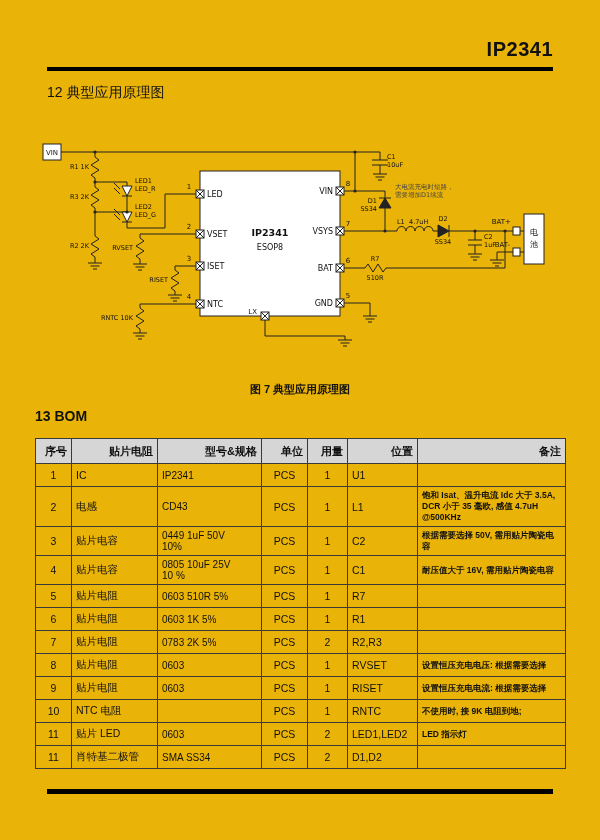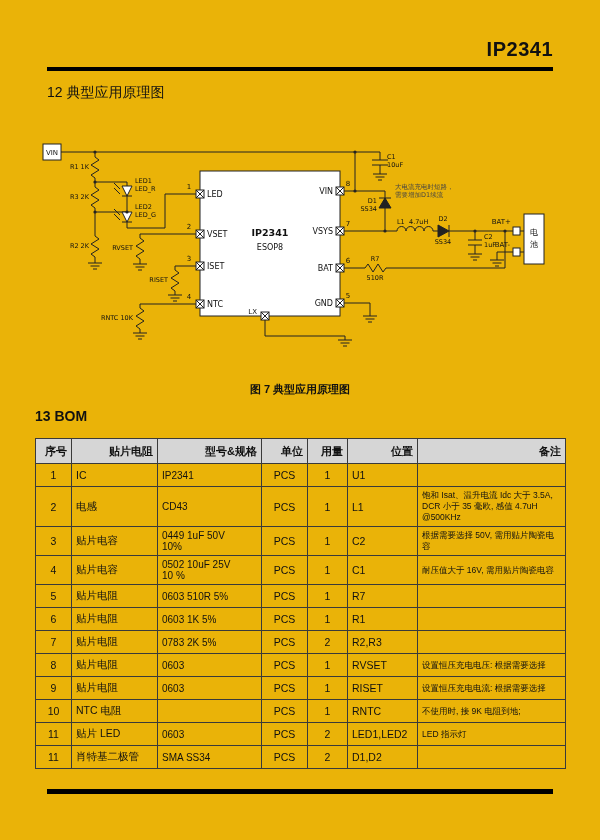--- a/index.html
+++ b/index.html
@@ -10,21 +10,21 @@
   .sec12{position:absolute;top:84px;left:47px;font-size:14px;font-weight:normal;}
   .schematic-wrap{position:absolute;top:124px;left:35px;width:535px;height:246px;}
   .fig-cap{position:absolute;top:382px;left:0;width:600px;text-align:center;font-size:11px;font-weight:600;}
   .sec13{position:absolute;top:408px;left:35px;font-size:14px;font-weight:bold;}
   table.bom{position:absolute;top:438px;left:35px;width:530px;border-collapse:collapse;table-layout:fixed;font-size:10.5px;}
   table.bom th,table.bom td{border:1px solid #3a3a3a;padding:3px 4px;vertical-align:middle;overflow:hidden;}
   table.bom th{background:#d6d6d6;font-weight:bold;font-size:11px;text-align:right;height:18px;}
   table.bom td{height:16px;}
   td.c-center{text-align:center;}
   td.c-model{white-space:pre-line;font-size:10px;}
-  td.c-remark{font-size:8.5px;font-weight:normal;line-height:1.3;}
+  td.c-remark{font-size:8.5px;font-weight:bold;line-height:1.3;}
   .ftr-rule{position:absolute;top:789px;left:47px;width:506px;height:5px;background:#000;}
   
   .w{stroke:#222;stroke-width:1;fill:none;}
   .comp{stroke:#222;stroke-width:1;fill:#fff;}
   .dt{fill:#222;}
   .dio{fill:#222;stroke:#222;}
   svg text{font-family:"DejaVu Sans",sans-serif;fill:#111;}
   .t65{font-size:6.5px;}
   .t7{font-size:7px;}
   .t8{font-size:8px;}
@@ -281,21 +281,21 @@
         <td class="c-model">0449 1uF 50V
 10%</td>
         <td class="c-center">PCS</td>
         <td class="c-center">1</td>
         <td>C2</td>
         <td class="c-remark">根据需要选择 50V, 需用贴片陶瓷电容</td>
       </tr>
       <tr>
         <td class="c-center">4</td>
         <td>贴片电容</td>
-        <td class="c-model">0502 10uF 25V
+        <td class="c-model">0805 10uF 25V
 10 %</td>
         <td class="c-center">PCS</td>
         <td class="c-center">1</td>
         <td>C1</td>
         <td class="c-remark">耐压值大于 16V, 需用贴片陶瓷电容</td>
       </tr>
       <tr>
         <td class="c-center">5</td>
         <td>贴片电阻</td>
         <td class="c-model">0603 510R 5%</td>

